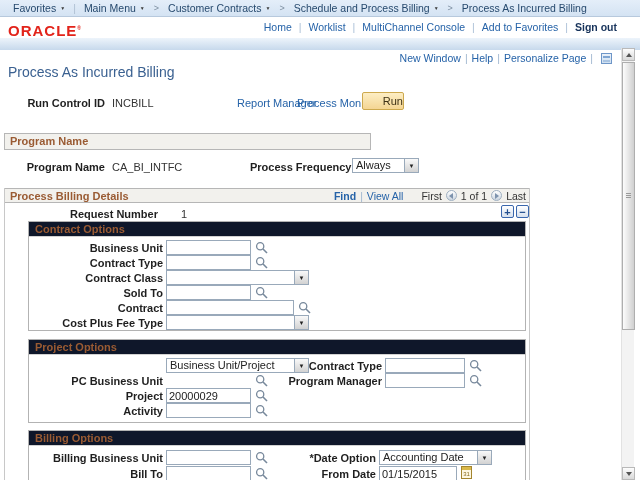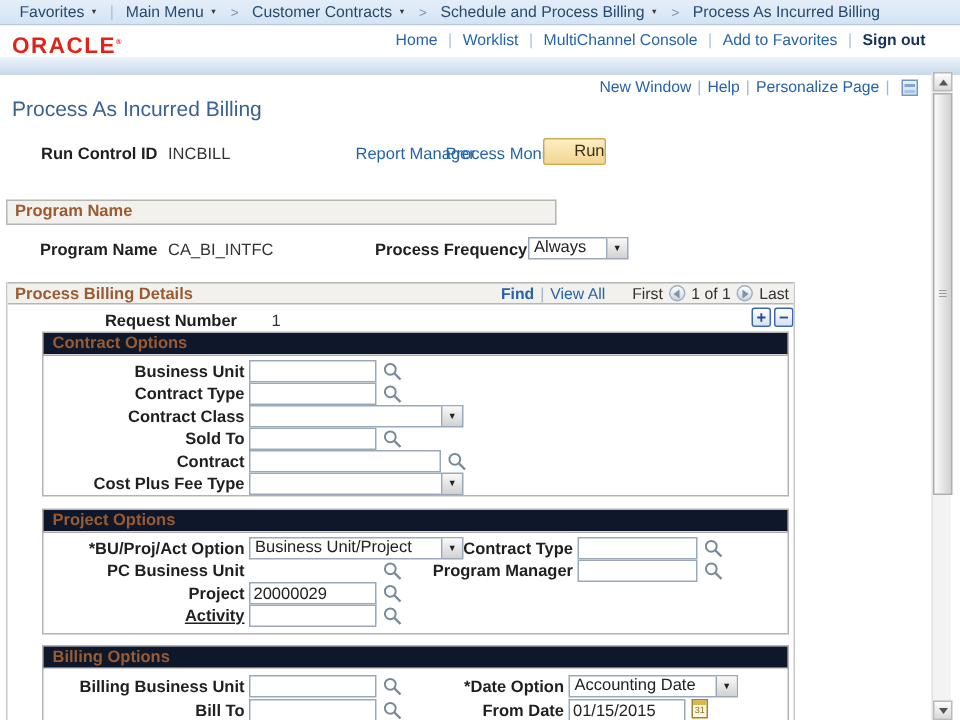--- a/index.html
+++ b/index.html
@@ -254,21 +254,20 @@
       <div class="lbl" style="left:0;top:95px;width:134px;">Cost Plus Fee Type</div>
       <div class="sel" style="left:137px;top:93px;width:143px;">
         <span class="sel-txt"></span>
         <span class="sel-btn">▼</span>
       </div>
     </div>
 
     <div class="fieldbox" style="left:23px;top:151px;width:498px;height:84px;">
       <div class="fb-hdr">Project Options</div>
 
-      <div class="lbl" style="left:0;top:20px;width:134px;">*BU/Proj/Act Option</div>
       <div class="sel" style="left:137px;top:18px;width:143px;">
         <span class="sel-txt">Business Unit/Project</span>
         <span class="sel-btn">▼</span>
       </div>
       <div class="lbl" style="left:230px;top:20px;width:123px;">Contract Type</div>
       <input class="inp" style="left: 356px; top: 18px; width: 80px;" value="">
       <span class="mag" style="left:440px;top:19px;">
         <svg width="13" height="13" viewBox="0 0 13 13">
             <circle cx="5.2" cy="5.2" r="3.6" fill="none" stroke="#77889b" stroke-width="1.3"></circle>
             <line x1="8" y1="8" x2="12" y2="12" stroke="#77889b" stroke-width="1.6"></line>
@@ -290,21 +289,21 @@
           </svg></span>
 
       <div class="lbl" style="left:0;top:50px;width:134px;">Project</div>
       <input class="inp" style="left: 137px; top: 48px; width: 85px;" value="20000029">
       <span class="mag" style="left:226px;top:49px;">
         <svg width="13" height="13" viewBox="0 0 13 13">
             <circle cx="5.2" cy="5.2" r="3.6" fill="none" stroke="#77889b" stroke-width="1.3"></circle>
             <line x1="8" y1="8" x2="12" y2="12" stroke="#77889b" stroke-width="1.6"></line>
           </svg></span>
 
-      <div class="lbl" style="left:0;top:65px;width:134px;text-decoration:underline;">Activity</div>
+      <div class="lbl" style="left:0;top:65px;width:134px;">Activity</div>
       <input class="inp" style="left: 137px; top: 63px; width: 85px;" value="">
       <span class="mag" style="left:226px;top:64px;">
         <svg width="13" height="13" viewBox="0 0 13 13">
             <circle cx="5.2" cy="5.2" r="3.6" fill="none" stroke="#77889b" stroke-width="1.3"></circle>
             <line x1="8" y1="8" x2="12" y2="12" stroke="#77889b" stroke-width="1.6"></line>
           </svg></span>
     </div>
 
     <div class="fieldbox" style="left:23px;top:242px;width:498px;height:64px;">
       <div class="fb-hdr">Billing Options</div>

